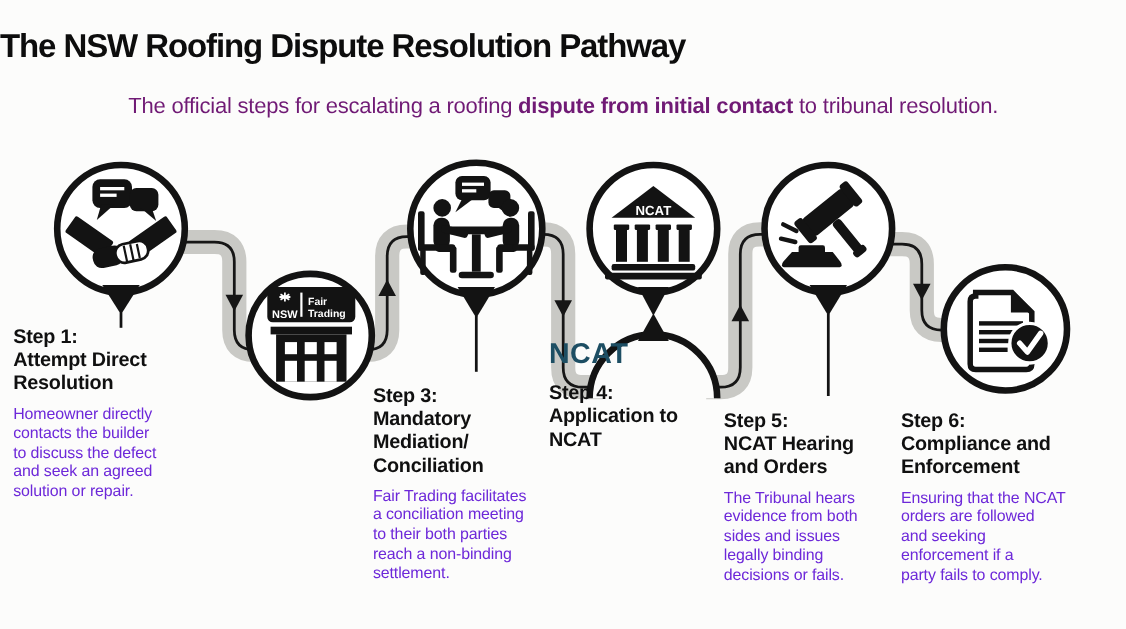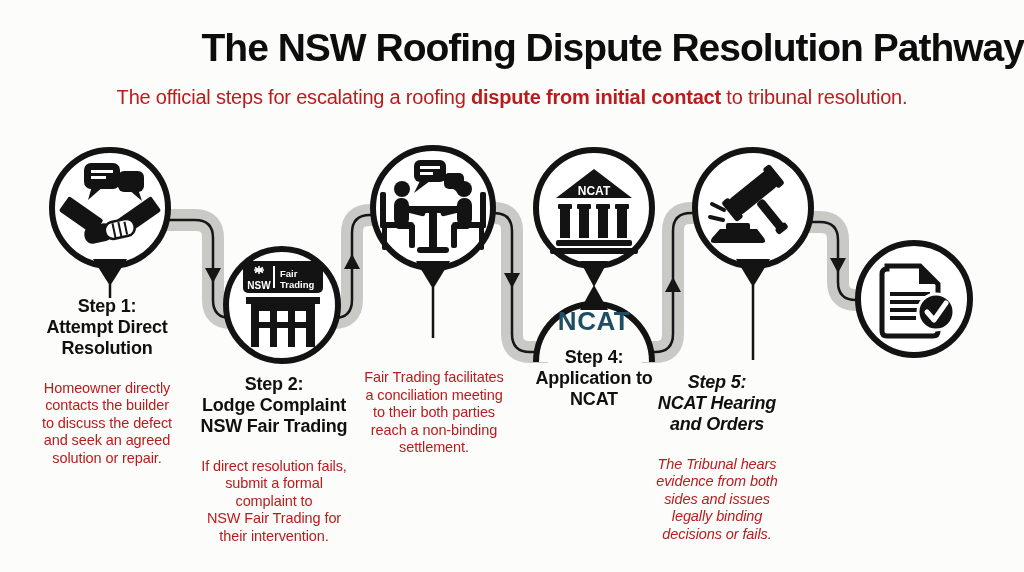--- a/index.html
+++ b/index.html
@@ -2,43 +2,43 @@
 <html><head>
 <meta charset="utf-8">
 <style>
   html,body{margin:0;padding:0;background:#e9e9e7;}
   .stage{
     position:relative;width:1024px;height:572px;margin:0 auto;
     background:#fcfcfb;overflow:hidden;
     font-family:"Liberation Sans", sans-serif;color:#111;
   }
   .title{
-    position:absolute;left:0;top:26px;width:1024px;text-align:right;
-    font-size:39px;font-weight:700;letter-spacing:-1px;color:#0d0d0d;white-space:nowrap;
+    position:absolute;left:0;top:26px;width:1024px;text-align:left;
+    font-size:30px;font-weight:700;letter-spacing:-1px;color:#0d0d0d;white-space:nowrap;
   }
   .subtitle{
     position:absolute;left:0;top:86px;width:1024px;text-align:center;
-    font-size:20px;color:#b91c1c;white-space:nowrap;letter-spacing:-0.2px;
+    font-size:20px;color:#701a75;white-space:nowrap;letter-spacing:-0.2px;
   }
   .subtitle .b{font-weight:700;}
   .diagram-svg{position:absolute;left:0;top:0;}
-  .step-col{position:absolute;width:190px;text-align:center;}
+  .step-col{position:absolute;width:190px;}
   .step-title{
     white-space:pre-line;font-weight:700;font-size:18px;line-height:1.18;
     color:#101010;letter-spacing:-0.2px;
   }
   .step-desc{
-    white-space:pre-line;font-size:14.5px;line-height:1.21;color:#b91c1c;
-    margin-top:20px;letter-spacing:-0.1px;
+    white-space:pre-line;font-size:14.5px;line-height:1.21;color:#6d28d9;
+    margin-top:9px;letter-spacing:-0.1px;
   }
   .ncat-label{
     font-size:26px;font-weight:700;color:#1d4e63;letter-spacing:0.5px;margin-bottom:10px;
   }
   .c1{left:12px;top:296px;} .c2{left:179px;top:374px;} .c3{left:339px;top:349px;}
-  .c4{left:499px;top:306px;} .c5{left:622px;top:372px;font-style:italic;} .c6{left:819px;top:372px;}
+  .c4{left:499px;top:306px;} .c5{left:658px;top:372px;} .c6{left:819px;top:372px;}
 </style>
 </head>
 <body>
 
 <div class="stage">
 
   <div class="title">The NSW Roofing Dispute Resolution Pathway</div>
   <div class="subtitle"><span>The official steps for escalating a roofing </span><span class="b">dispute from initial contact</span><span> to tribunal resolution.</span></div>
 
   <svg class="diagram-svg" width="1024" height="572" viewBox="0 0 1024 572">
@@ -230,32 +230,26 @@
     <div class="step-title">Step 1:
 Attempt Direct
 Resolution</div>
     <div class="step-desc">Homeowner directly
 contacts the builder
 to discuss the defect
 and seek an agreed
 solution or repair.</div>
   </div>
 
-  <div class="step-col c2">
-    <div class="step-title">Step 2:
-Lodge Complaint
-NSW Fair Trading</div>
-    <div class="step-desc">If direct resolution fails,
-submit a formal
-complaint to
-NSW Fair Trading for
-their intervention.</div>
-  </div>
 
   <div class="step-col c3">
+    <div class="step-title">Step 3:
+Mandatory
+Mediation/
+Conciliation</div>
     <div class="step-desc">Fair Trading facilitates
 a conciliation meeting
 to their both parties
 reach a non-binding
 settlement.</div>
   </div>
 
   <div class="step-col c4">
     <div class="ncat-label">NCAT</div>
     <div class="step-title">Step 4:
@@ -267,14 +261,24 @@
     <div class="step-title">Step 5:
 NCAT Hearing
 and Orders</div>
     <div class="step-desc">The Tribunal hears
 evidence from both
 sides and issues
 legally binding
 decisions or fails.</div>
   </div>
 
+  <div class="step-col c6">
+    <div class="step-title">Step 6:
+Compliance and
+Enforcement</div>
+    <div class="step-desc">Ensuring that the NCAT
+orders are followed
+and seeking
+enforcement if a
+party fails to comply.</div>
+  </div>
 
 </div>
 
 </body></html>

